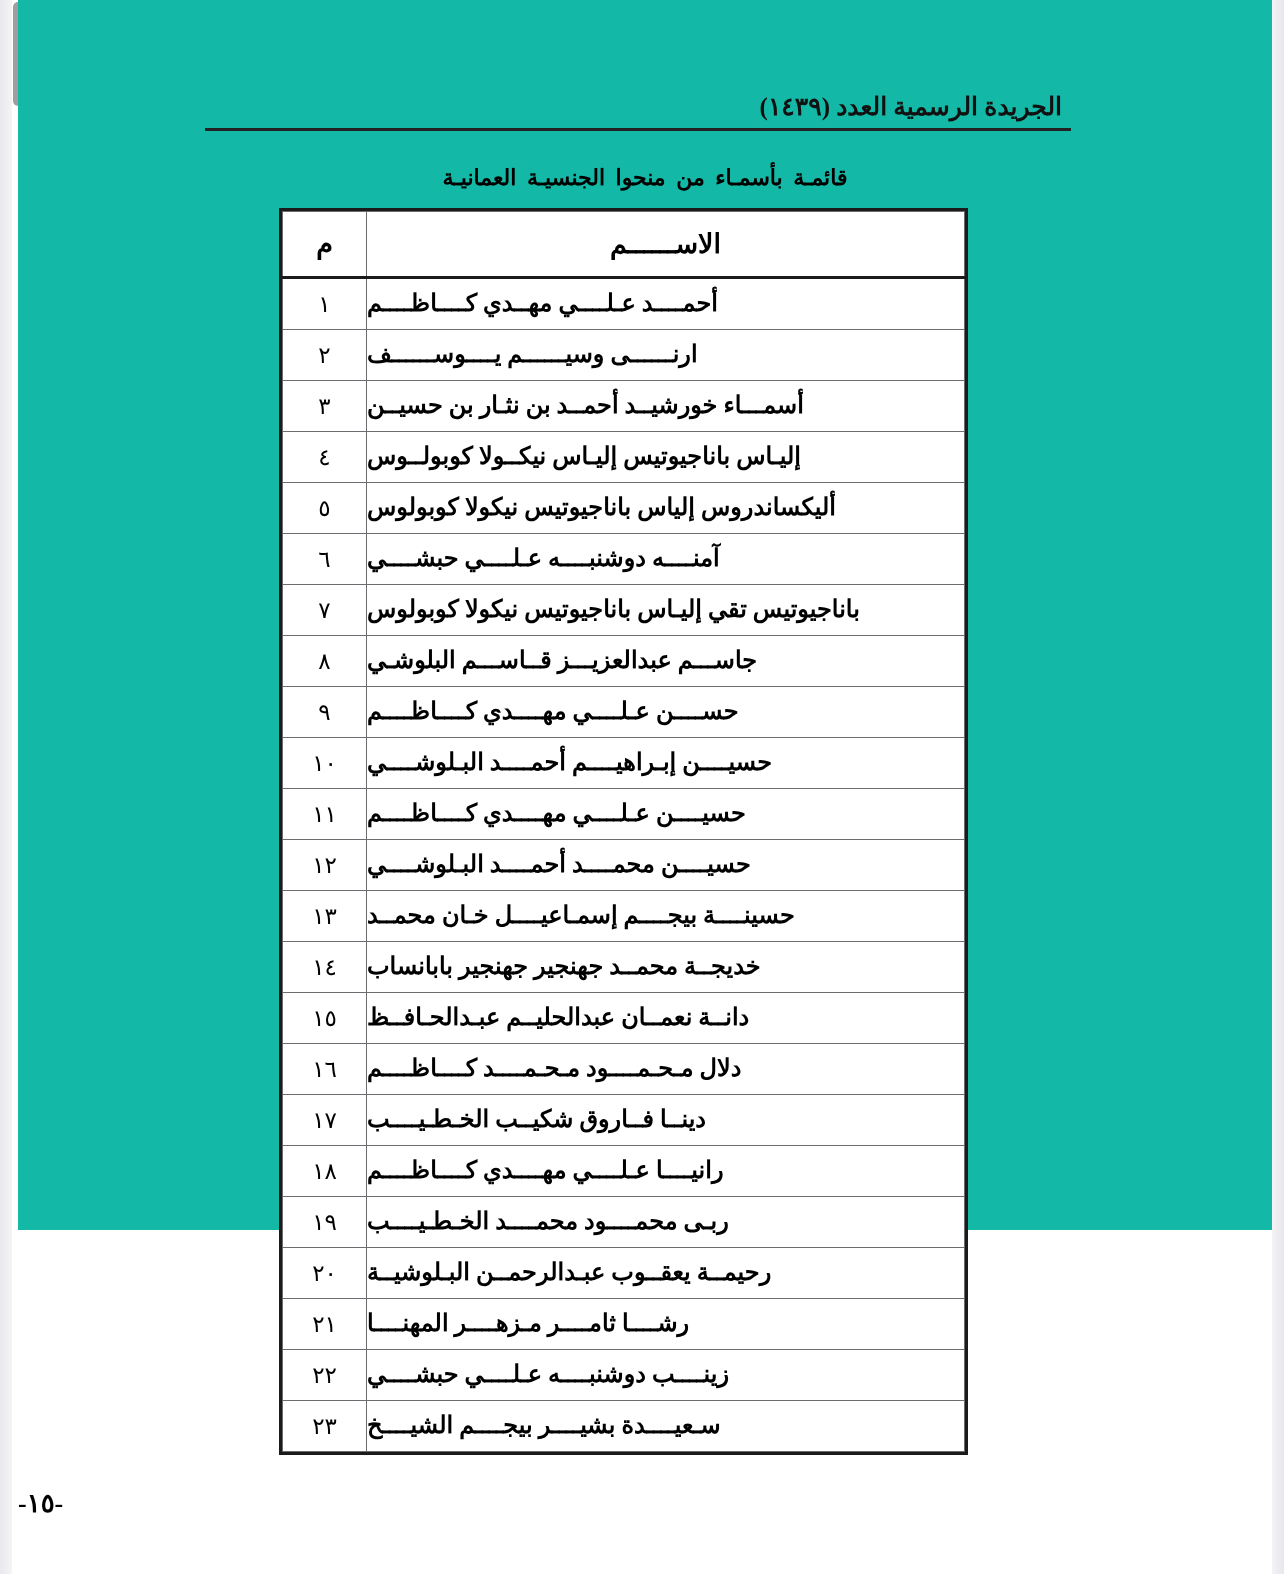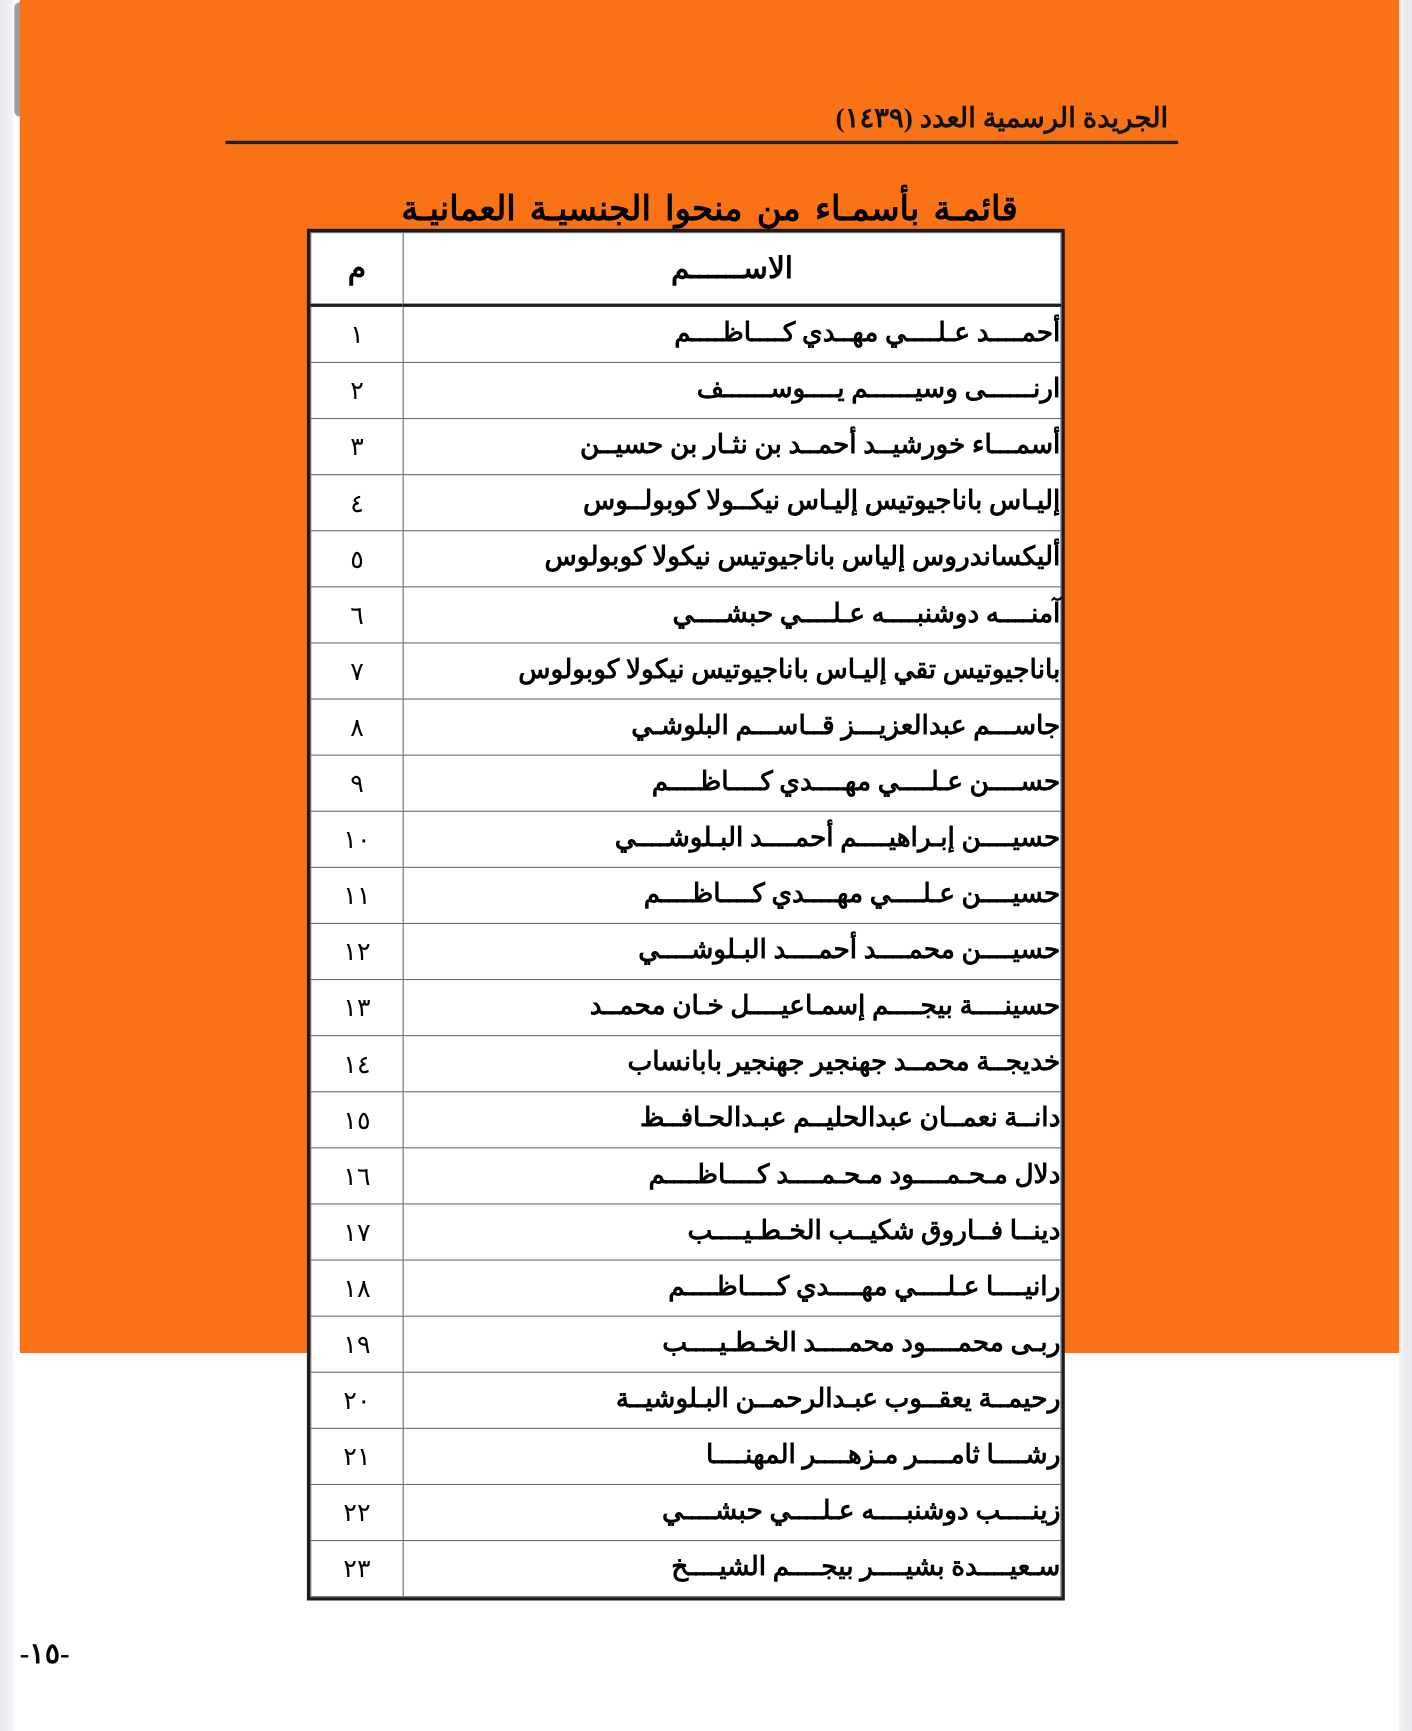--- a/index.html
+++ b/index.html
@@ -47,21 +47,21 @@
     opacity: .95;
   }
 
   
   .sheet {
     position: absolute;
     left: 18px;
     top: 0;
     width: 1254px;
     height: 1230px;
-    background: #f97316;
+    background: #14b8a6;
     box-shadow: 0 0 0 0 rgba(0,0,0,0);
   }
 
   
   .running-head {
     position: absolute;
     right: 210px;
     top: 92px;
     width: 860px;
     text-align: right;
@@ -80,21 +80,21 @@
     border-top: 3px solid #222;
   }
 
   
   .doc-title {
     position: absolute;
     left: 0;
     right: 0;
     top: 150px;
     text-align: center;
-    font-size: 31px;
+    font-size: 22px;
     font-weight: 700;
     color: #000;
     letter-spacing: 1px;
     word-spacing: 5px;
   }
 
   
   .names-table {
     position: absolute;
     right: 307px;
@@ -127,21 +127,21 @@
     font-weight: 700;
     color: #000;
   }
   .names-table thead th.th-name { text-align: center; letter-spacing: 0px; }
   .names-table thead th.th-num  { text-align: center; }
 
   .names-table tbody td {
     height: 50px;
   }
   .cell-name {
-    text-align: right;
+    text-align: left;
     font-size: 24px;
     font-weight: 700;
     color: #000;
     padding: 0 14px;
     line-height: 1.15;
     white-space: nowrap;
   }
   .cell-num {
     text-align: center;
     font-size: 23px;

